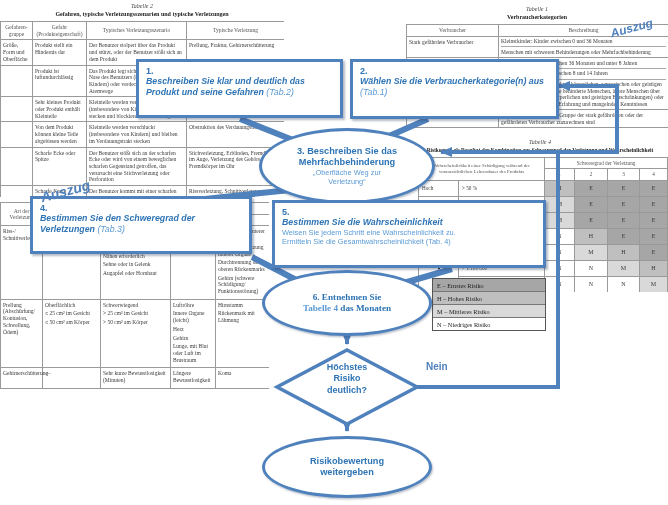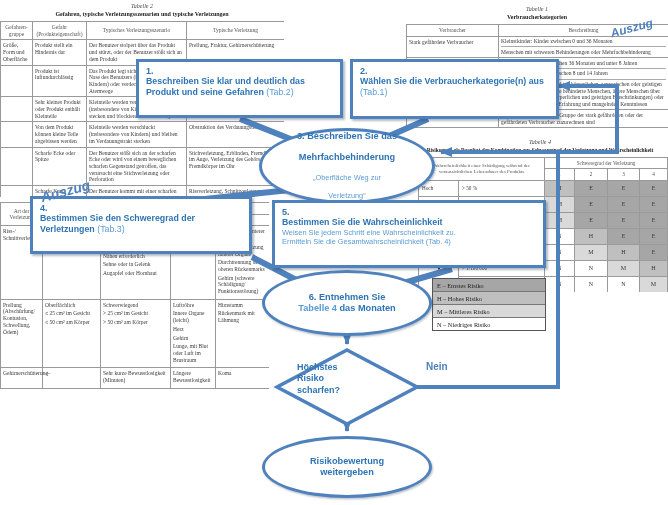--- a/index.html
+++ b/index.html
@@ -33,38 +33,38 @@
   
   #legend{position:absolute;left:432px;top:278px;width:112px;border:1px solid #555;
        background:#fff;z-index:1;font-family:"Liberation Serif",serif;}
   #legend .lrow{font-size:6.3px;color:#222;padding:2.5px 4px;border-top:0.5px solid #777;}
   #legend .lrow:first-child{border-top:none;}
 
   
   .callout{position:absolute;background:#fff;border:3px solid #4f81bd;z-index:3;
        box-shadow:1.5px 1.5px 2px rgba(40,60,90,.35);padding:4px 7px;box-sizing:border-box;}
   .bnum{font-weight:bold;font-size:9px;color:#2e74b5;line-height:1.15;}
-  .btxt{font-size:8.8px;line-height:1.18;}
+  .btxt{font-size:8.8px;line-height:1.18;font-style:italic;}
   .strong{font-weight:bold;color:#2e74b5;}
   .light{color:#5b9bd5;}
   .subtxt{font-size:7.4px;line-height:1.2;color:#5b9bd5;margin-top:1px;}
 
   .oval{position:absolute;background:#fff;border:3.5px solid #4f81bd;border-radius:50%;
        z-index:3;display:flex;flex-direction:column;justify-content:center;align-items:center;
        text-align:center;box-sizing:border-box;box-shadow:1px 1.5px 2px rgba(40,60,90,.3);}
   .oval .main{font-weight:bold;font-size:9.2px;color:#2e74b5;line-height:1.25;}
   .oval .sub{font-size:7.4px;color:#5b9bd5;line-height:1.2;}
 
   #connectors{position:absolute;left:0;top:0;z-index:2;pointer-events:none;}
   .conn{fill:none;stroke:#4f81bd;stroke-width:4;}
   .conn.thick{stroke-width:6;}
   #diamond-shape{fill:#fff;stroke:#4f81bd;stroke-width:3.5;}
 
   #diamond-text{position:absolute;left:297px;top:362px;width:100px;z-index:3;
-       font-weight:bold;font-size:9px;line-height:1.25;color:#2e74b5;}
+       text-align:center;font-weight:bold;font-size:9px;line-height:1.25;color:#2e74b5;}
   .flow-label{position:absolute;font-weight:bold;font-size:10px;color:#4f81bd;z-index:3;}
 
   .auszug{position:absolute;font-weight:bold;font-style:italic;color:#4f81bd;
        z-index:4;transform:rotate(-15deg);}
 </style>
 </head>
 <body>
 
 <div id="stage">
 
@@ -365,48 +365,48 @@
   <div class="callout" style="left:136px;top:59px;width:207px;height:59px;">
     <div class="bnum">1.</div>
     <div class="btxt"><span class="strong">Beschreiben Sie klar und deutlich das Produkt und seine Gefahren</span> <span class="light">(Tab.2)</span></div>
   </div>
 
   <div class="callout" style="left:350px;top:59px;width:209px;height:60px;">
     <div class="bnum">2.</div>
     <div class="btxt"><span class="strong">Wählen Sie die Verbraucherkategorie(n) aus</span> <span class="light">(Tab.1)</span></div>
   </div>
 
-  <div class="oval" style="left:259px;top:128px;width:176px;height:76px;justify-content:space-between;">
+  <div class="oval" style="left:259px;top:128px;width:176px;height:76px;">
     <div class="main">3. Beschreiben Sie das</div>
     <div class="main">Mehrfachbehinderung</div>
     <div class="sub">„Oberfläche Weg zur</div>
     <div class="sub">Verletzung“</div>
   </div>
 
   <div class="callout" style="left:30px;top:196px;width:222px;height:58px;">
     <div class="bnum">4.</div>
     <div class="btxt"><span class="strong">Bestimmen Sie den Schweregrad der Verletzungen</span> <span class="light">(Tab.3)</span></div>
   </div>
 
   <div class="callout" style="left:272px;top:200px;width:274px;height:68px;">
     <div class="bnum">5.</div>
     <div class="btxt"><span class="strong">Bestimmen Sie die Wahrscheinlichkeit</span></div>
     <div class="subtxt">Weisen Sie jedem Schritt eine Wahrscheinlichkeit zu.</div>
     <div class="subtxt" style="margin-top:0;">Ermitteln Sie die Gesamtwahrscheinlichkeit (Tab. 4)</div>
   </div>
 
-  <div class="oval" style="left:262px;top:270px;width:170px;height:66px;">
+  <div class="oval" style="left:262px;top:270px;width:170px;height:66px;font-family:Liberation Serif, serif;">
     <div class="main">6. Entnehmen Sie</div>
     <div class="main"><span class="light">Tabelle 4</span><span class="strong"> das Monaten</span></div>
   </div>
 
   <div id="diamond-text">
     <div>Höchstes</div>
     <div>Risiko</div>
-    <div>scharfen?</div>
+    <div>deutlich?</div>
   </div>
 
   <div class="flow-label" style="left:420px;top:361px;margin-left:6px;">Nein</div>
   <div class="flow-label" style="left:355px;top:422px;font-size:9px;margin-top:19px;">Ja</div>
 
   <div class="oval" style="left:262px;top:436px;width:170px;height:62px;">
     <div class="main">Risikobewertung</div>
     <div class="main">weitergeben</div>
   </div>
 

